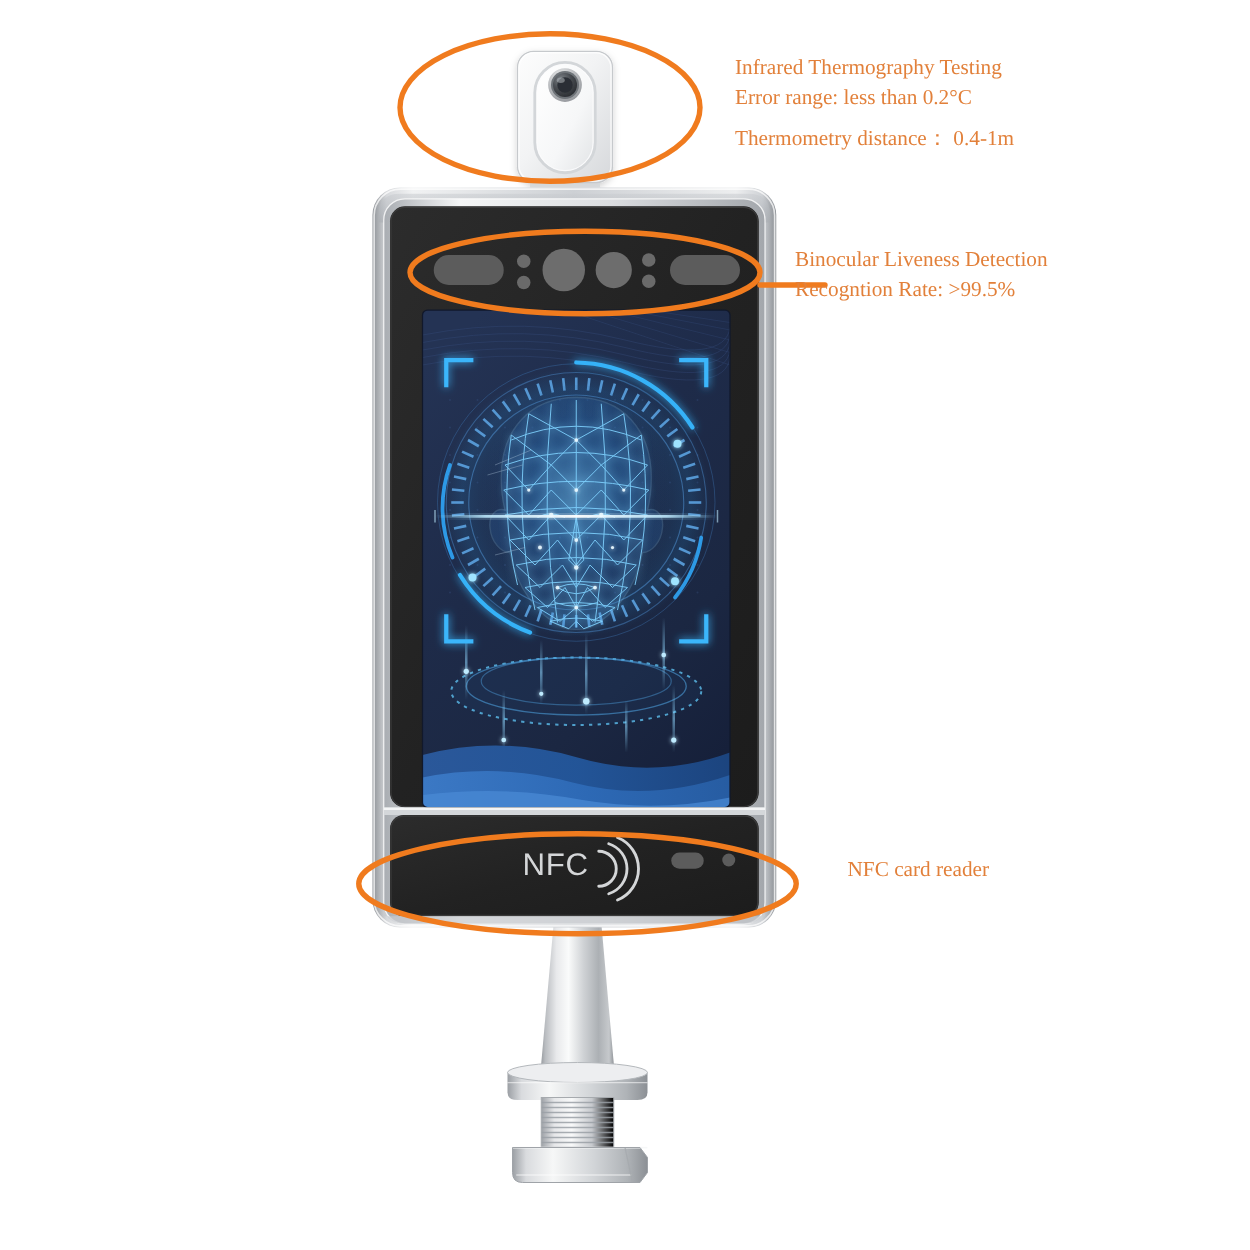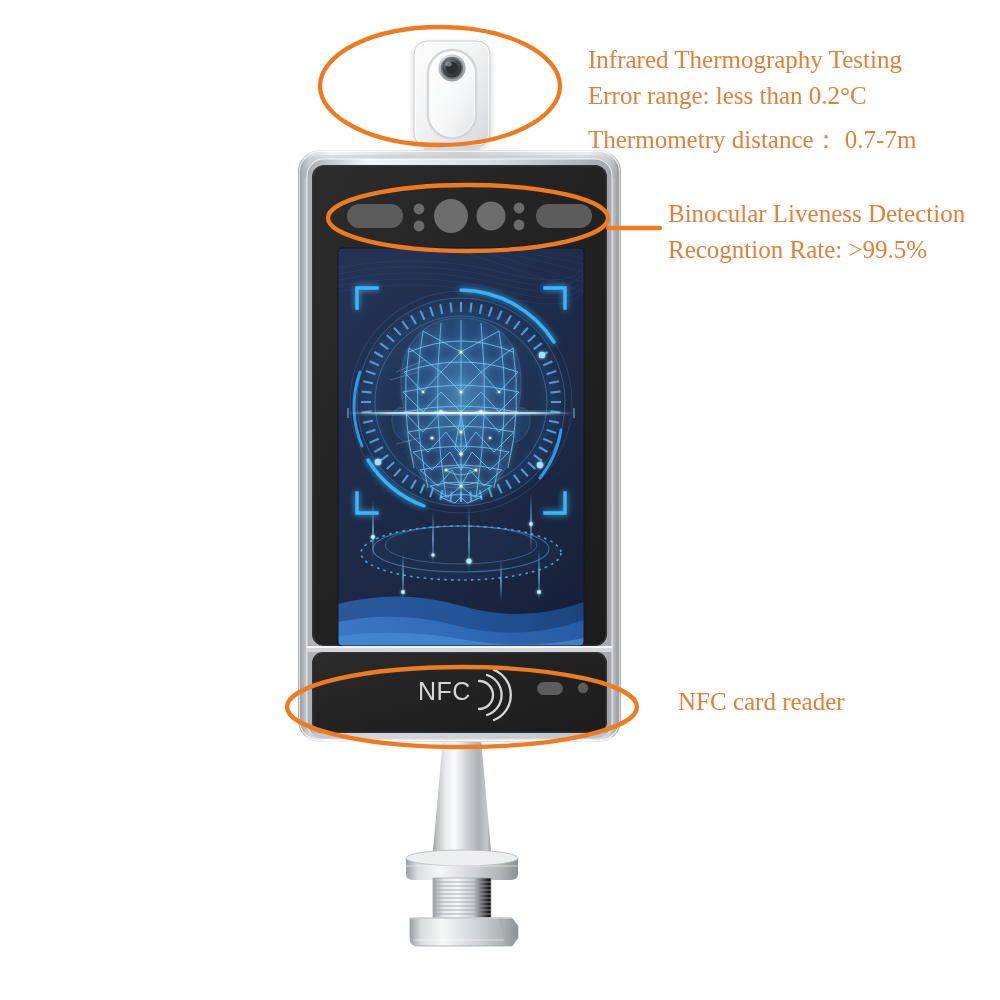--- a/index.html
+++ b/index.html
@@ -8,24 +8,24 @@
     width:1000px;height:1000px;
     background:#ffffff;
     font-family:"Liberation Serif", serif;
     overflow:hidden;
     position:relative;
   }
   #stage{position:absolute;inset:0;width:1000px;height:1000px;}
 
   
   .anno{position:absolute;color:#E2803A;line-height:1.42;white-space:nowrap;}
-  .anno div{font-size:25px;}
+  .anno div{font-size:17px;}
   #anno-thermo{left:588px;top:42px;}
   #anno-thermo .l3{margin-top:9px;}
-  #anno-bino{left:668px;top:196px;}
+  #anno-bino{left:636px;top:196px;}
   #anno-nfc{left:678px;top:684px;font-size:19.5px;}
 
   
   #art{position:absolute;left:0;top:0;width:1000px;height:1000px;}
 </style>
 </head>
 <body>
 
 <div id="stage">
 
@@ -718,21 +718,21 @@
       <ellipse cx="440" cy="86" rx="120" ry="59"></ellipse>
       <ellipse cx="468" cy="218" rx="140" ry="33"></ellipse>
       <ellipse cx="462" cy="707" rx="175" ry="40"></ellipse>
     </g>
     <line x1="608" y1="228" x2="660" y2="228" stroke="#F07B1E" stroke-width="4.3" stroke-linecap="round"></line>
   </svg>
 
   <div class="anno" id="anno-thermo">
     <div class="l1">Infrared Thermography Testing</div>
     <div class="l2">Error range: less than 0.2°C</div>
-    <div class="l3">Thermometry distance：   0.7-7m</div>
+    <div class="l3">Thermometry distance：   0.4-1m</div>
   </div>
 
   <div class="anno" id="anno-bino">
     <div class="l1">Binocular Liveness Detection</div>
     <div class="l2">Recogntion Rate: &gt;99.5%</div>
   </div>
 
   <div class="anno" id="anno-nfc">
     <div class="l1">NFC card reader</div>
   </div>

